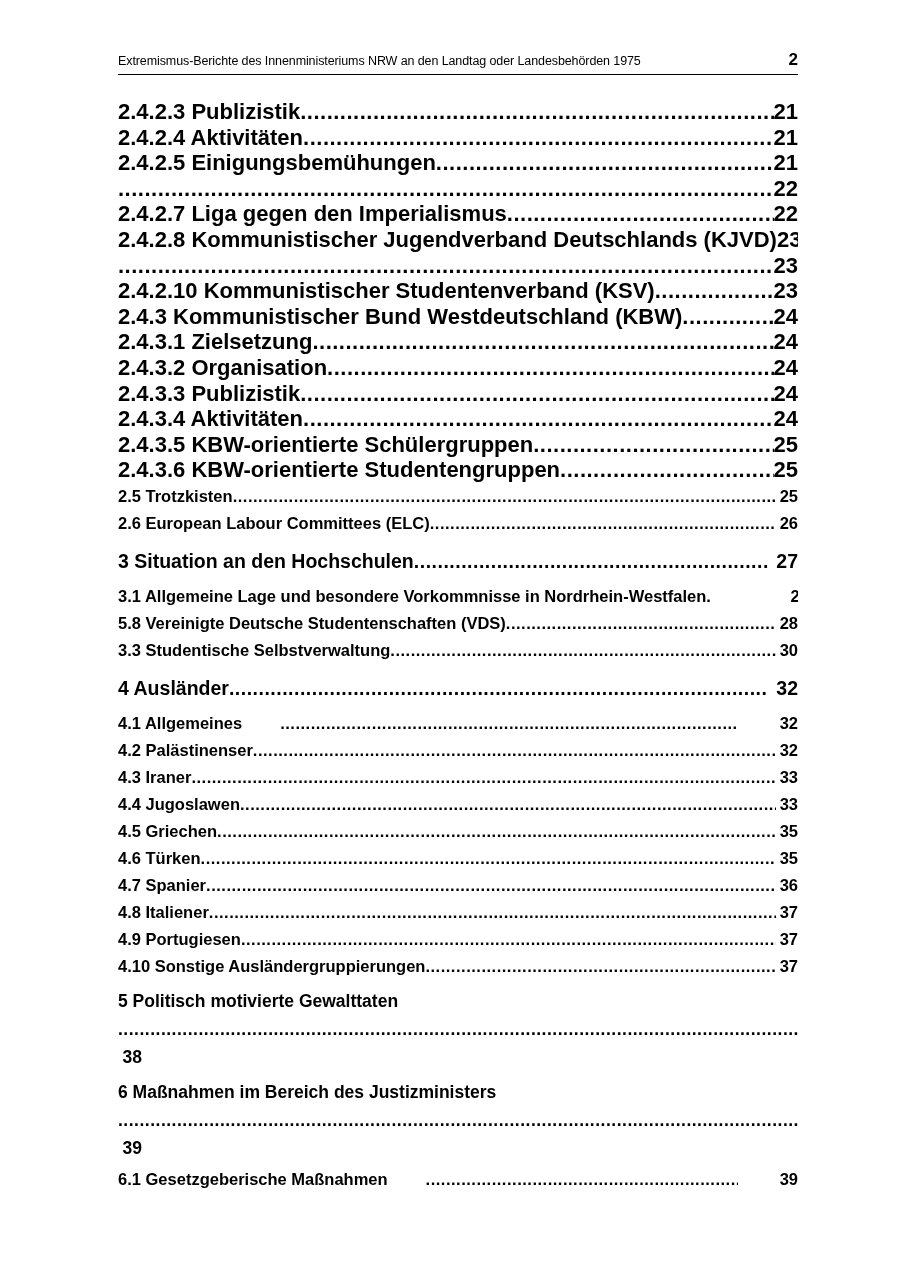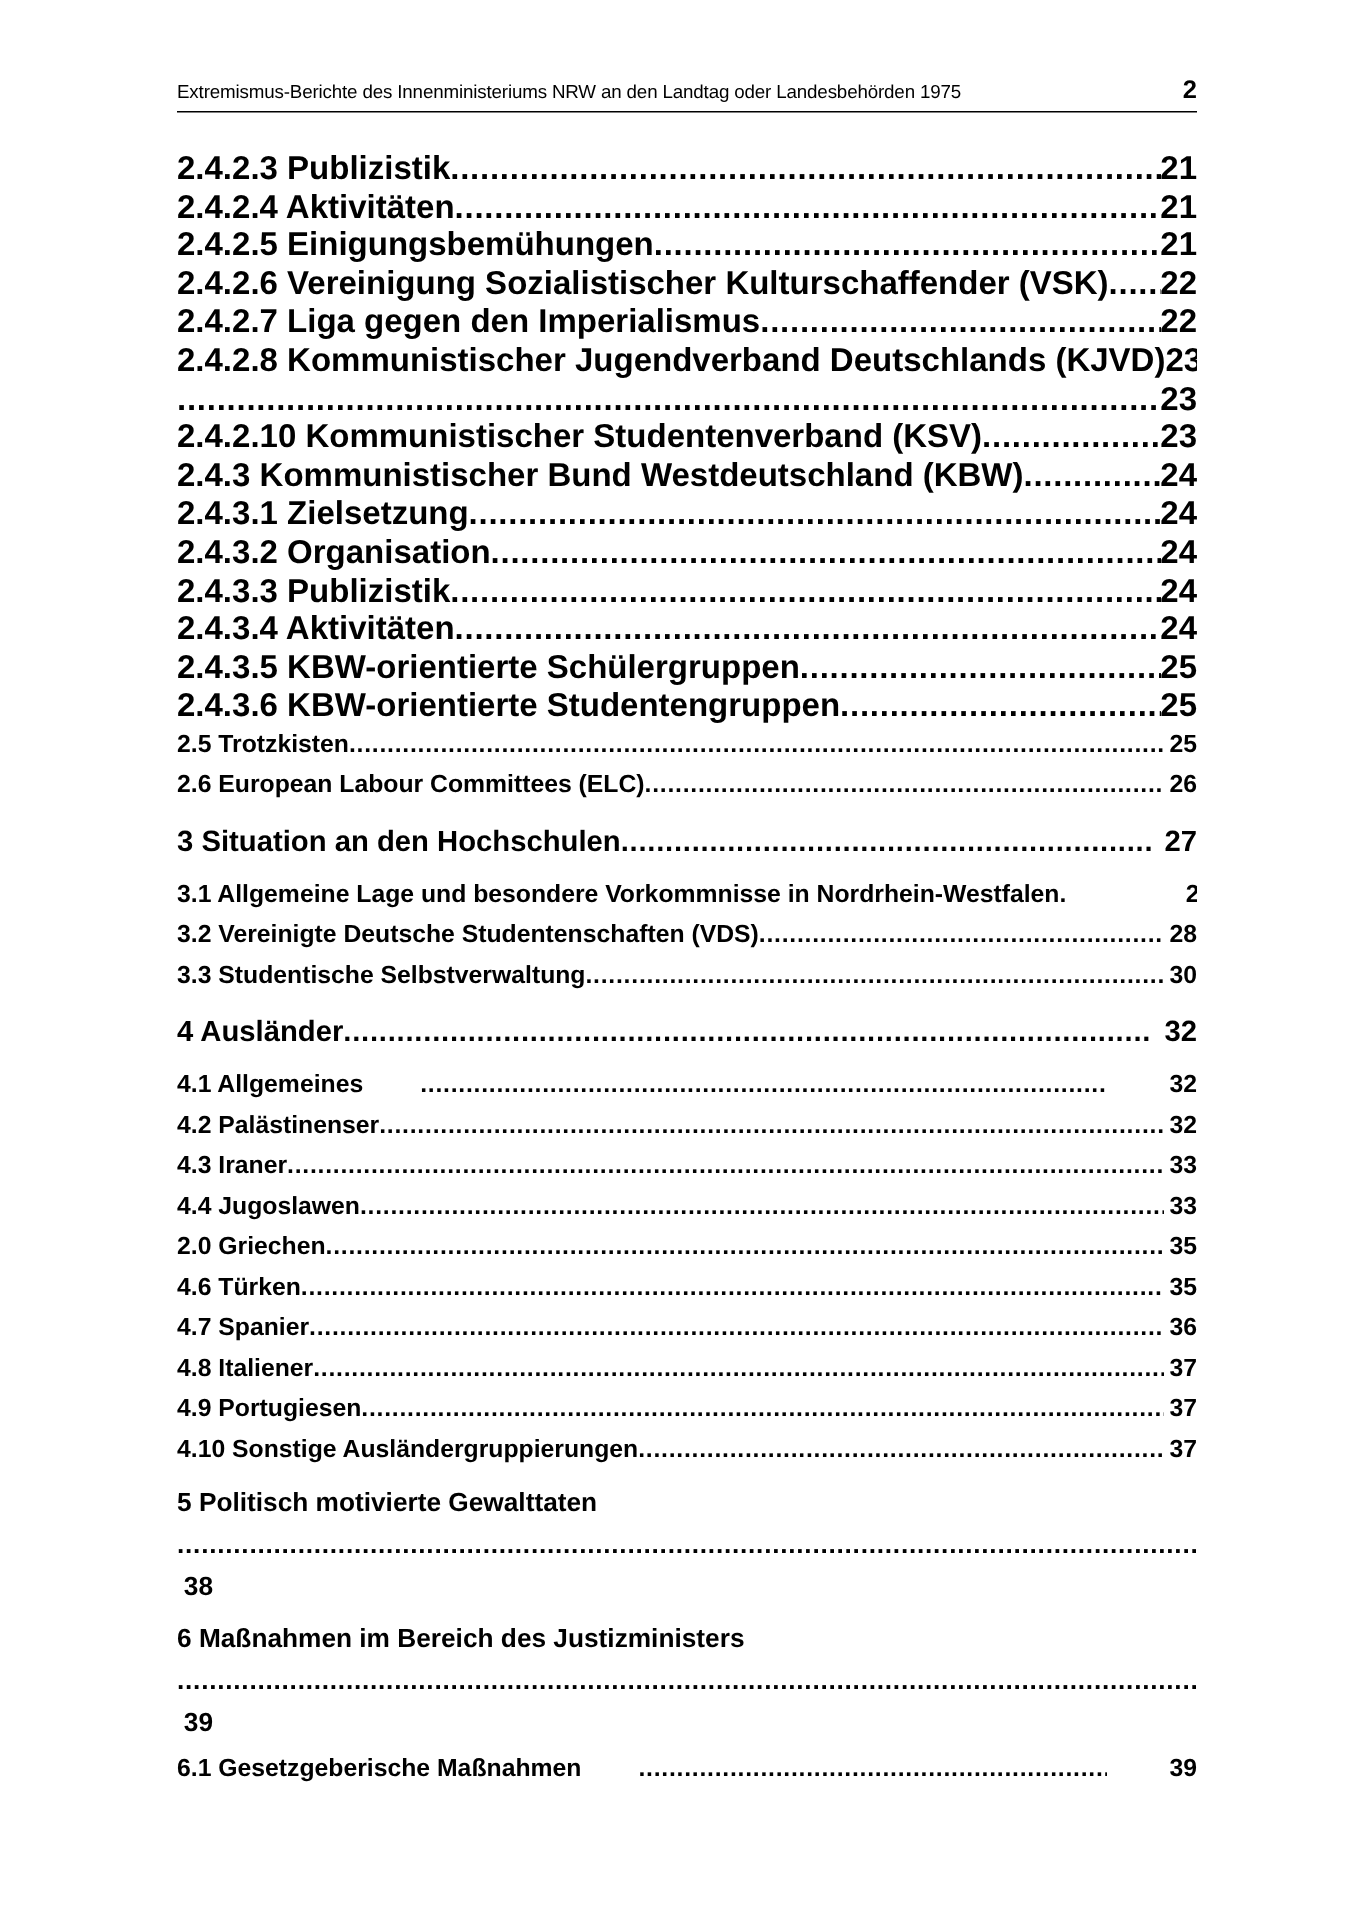--- a/index.html
+++ b/index.html
@@ -122,21 +122,20 @@
         <span class="toc-text">2.4.2.4 Aktivitäten </span>
         <span class="toc-dots">............................................................................................................................................................................................................................</span>
         <span class="toc-page">21</span>
       </div>
       <div class="toc-entry lvl-sub">
         <span class="toc-text">2.4.2.5 Einigungsbemühungen </span>
         <span class="toc-dots">............................................................................................................................................................................................................................</span>
         <span class="toc-page">21</span>
       </div>
       <div class="toc-entry lvl-sub">
-        <span class="toc-text">2.4.2.6 Vereinigung Sozialistischer Kulturschaffender (VSK)</span>
         <span class="toc-dots">............................................................................................................................................................................................................................</span>
         <span class="toc-page">22</span>
       </div>
       <div class="toc-entry lvl-sub">
         <span class="toc-text">2.4.2.7 Liga gegen den Imperialismus </span>
         <span class="toc-dots">............................................................................................................................................................................................................................</span>
         <span class="toc-page">22</span>
       </div>
       <div class="toc-entry lvl-sub">
         <span class="toc-text">2.4.2.8 Kommunistischer Jugendverband Deutschlands (KJVD) </span>
@@ -201,21 +200,21 @@
         <span class="toc-text">3 Situation an den Hochschulen </span>
         <span class="toc-dots">............................................................................................................................................................................................................................</span>
         <span class="toc-page">27</span>
       </div>
       <div class="toc-entry lvl-2 sp-before-2">
         <span class="toc-text">3.1 Allgemeine Lage und besondere Vorkommnisse in Nordrhein-Westfalen.</span>
         <span class="toc-dots"></span>
         <span class="toc-page">27</span>
       </div>
       <div class="toc-entry lvl-2">
-        <span class="toc-text">3.2 Vereinigte Deutsche Studentenschaften (VDS) </span>
+        <span class="toc-text">5.8 Vereinigte Deutsche Studentenschaften (VDS) </span>
         <span class="toc-dots">............................................................................................................................................................................................................................</span>
         <span class="toc-page">28</span>
       </div>
       <div class="toc-entry lvl-2">
         <span class="toc-text">3.3 Studentische Selbstverwaltung </span>
         <span class="toc-dots">............................................................................................................................................................................................................................</span>
         <span class="toc-page">30</span>
       </div>
       <div class="toc-entry lvl-1 sp-before-1">
         <span class="toc-text">4 Ausländer</span>
@@ -236,21 +235,21 @@
         <span class="toc-text">4.3 Iraner </span>
         <span class="toc-dots">............................................................................................................................................................................................................................</span>
         <span class="toc-page">33</span>
       </div>
       <div class="toc-entry lvl-2">
         <span class="toc-text">4.4 Jugoslawen </span>
         <span class="toc-dots">............................................................................................................................................................................................................................</span>
         <span class="toc-page">33</span>
       </div>
       <div class="toc-entry lvl-2">
-        <span class="toc-text">2.0 Griechen</span>
+        <span class="toc-text">4.5 Griechen</span>
         <span class="toc-dots">............................................................................................................................................................................................................................</span>
         <span class="toc-page">35</span>
       </div>
       <div class="toc-entry lvl-2">
         <span class="toc-text">4.6 Türken </span>
         <span class="toc-dots">............................................................................................................................................................................................................................</span>
         <span class="toc-page">35</span>
       </div>
       <div class="toc-entry lvl-2">
         <span class="toc-text">4.7 Spanier </span>

